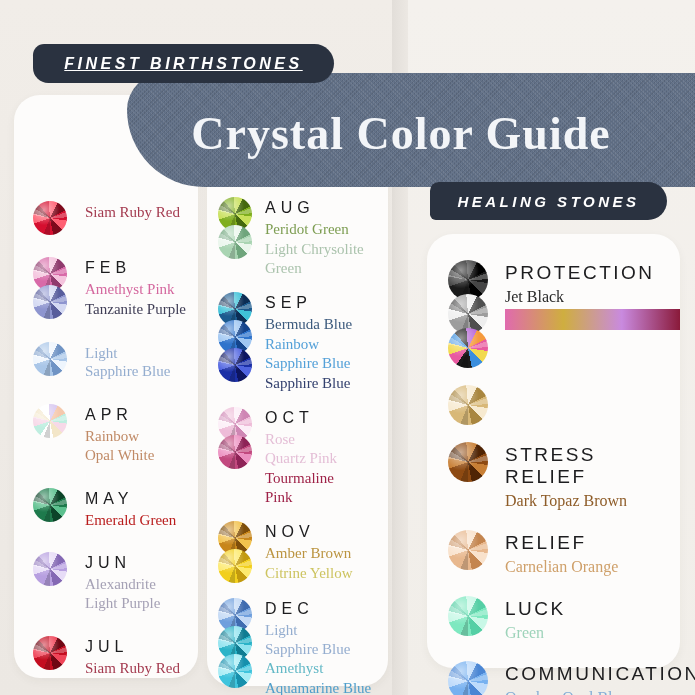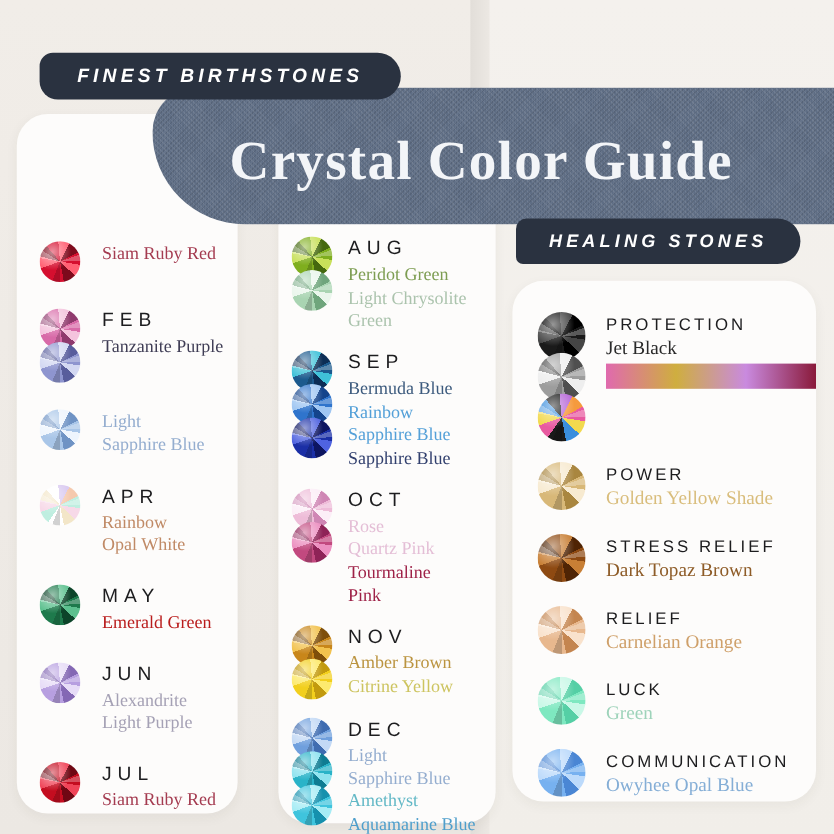--- a/index.html
+++ b/index.html
@@ -15,21 +15,21 @@
   .bg-left{position:absolute;left:0;top:0;width:392px;height:695px;
     background:linear-gradient(180deg,#f1ede8,#ece8e3);}
   .bg-right{position:absolute;left:408px;top:0;right:0;height:695px;
     background:linear-gradient(180deg,#f4f1ed,#f1eee9);}
   .bg-band{position:absolute;left:392px;top:0;width:16px;height:695px;
     background:linear-gradient(90deg,#e2ded9,#ece8e3);}
   
   .card{position:absolute;background:var(--card);border-radius:26px;
     box-shadow:0 3px 10px rgba(60,50,40,.05);z-index:2;}
   .card1{left:14px;top:95px;width:184px;height:583px;}
-  .card2{left:207px;top:95px;width:181px;height:591px;margin-left:25px;}
+  .card2{left:207px;top:95px;width:181px;height:591px;}
   .card3{left:427px;top:234px;width:253px;height:434px;}
   
   .banner{
     position:absolute;left:127px;top:73px;width:568px;height:114px;z-index:3;
     background-color:var(--banner);
     background-image:
       repeating-linear-gradient(45deg,rgba(255,255,255,.07) 0 1px,transparent 1px 3px),
       repeating-linear-gradient(-45deg,rgba(0,0,0,.09) 0 1px,transparent 1px 3px),
       repeating-linear-gradient(90deg,rgba(255,255,255,.05) 0 1px,transparent 1px 2px);
     border-radius:42px 0 0 88px;
@@ -39,38 +39,38 @@
     font-family:"Liberation Serif",serif;font-size:46px;color:#f3f5f8;
     letter-spacing:1px;padding:6px 30px 0 10px;white-space:nowrap;font-weight:bold;
   }
   
   .badge{
     position:absolute;z-index:4;background:var(--badge);color:#fff;
     display:flex;align-items:center;justify-content:center;
     font-style:italic;font-weight:700;letter-spacing:3.5px;font-size:16px;
     white-space:nowrap;
   }
-  .badge-left{left:33px;top:44px;width:301px;height:39px;border-radius:16px 28px 28px 22px;}
+  .badge-left{left:33px;top:44px;width:301px;height:39px;border-radius:16px 28px 28px 22px;text-decoration:underline;}
   .badge-right{left:430px;top:182px;width:237px;height:38px;font-size:15px;border-radius:12px 26px 26px 8px;}
   
   .rows{display:flex;flex-direction:column;position:relative;}
   .card1 .rows{padding:106px 0 0 19px;gap:22px;}
   .card2 .rows{padding:102px 0 0 11px;gap:14px;}
   .card3 .rows{padding:26px 0 0 21px;gap:17px;}
   .srow{display:flex;align-items:flex-start;}
   .gems{display:flex;flex-direction:column;flex:0 0 auto;}
   .gem{width:34px;height:34px;border-radius:50%;}
   .gem + .gem{margin-top:-6px;}
   .card3 .gem{width:40px;height:40px;}
   .stext{padding-top:2px;}
   .card1 .stext{margin-left:18px;width:112px;}
   .card2 .stext{margin-left:13px;width:118px;}
   .card3 .stext{margin-left:17px;width:185px;}
   .slabel{font-size:16px;font-weight:500;letter-spacing:5px;color:var(--ink);margin-bottom:3px;}
-  .card3 .slabel{font-size:14px;letter-spacing:2.5px;}
+  .card3 .slabel{font-size:19px;letter-spacing:2.5px;}
   .sname{
     font-family:"Liberation Serif",serif;font-size:15px;line-height:1.25;
     white-space:pre-line;margin-bottom:1px;
   }
   .card3 .sname{font-size:16px;line-height:1.3;}
   .sname.grad{-webkit-background-clip:text;background-clip:text;color:transparent;}
 </style>
 </head>
 <body>
 
@@ -88,20 +88,21 @@
           <div class="sname" style="color: rgb(164, 59, 80);">Siam Ruby Red</div>
         </div>
       </div>
       <div class="srow">
         <div class="gems">
           <div class="gem" style="background: radial-gradient(circle at 32% 26%, rgba(255, 255, 255, 0.55), rgba(255, 255, 255, 0) 45%), conic-gradient(from 30deg, rgba(255, 255, 255, 0) 0deg, rgba(255, 255, 255, 0) 40deg, rgba(255, 255, 255, 0.28) 40deg, rgba(255, 255, 255, 0.28) 58deg, rgba(255, 255, 255, 0) 58deg, rgba(255, 255, 255, 0) 150deg, rgba(0, 0, 0, 0.18) 150deg, rgba(0, 0, 0, 0.18) 172deg, rgba(255, 255, 255, 0) 172deg, rgba(255, 255, 255, 0) 250deg, rgba(255, 255, 255, 0.3) 250deg, rgba(255, 255, 255, 0.3) 272deg, rgba(255, 255, 255, 0) 272deg), conic-gradient(from 215deg, rgb(216, 106, 168) 0deg, rgb(216, 106, 168) 36deg, rgb(244, 195, 221) 36deg, rgb(244, 195, 221) 70deg, rgb(143, 58, 109) 70deg, rgb(143, 58, 109) 104deg, rgb(216, 106, 168) 104deg, rgb(216, 106, 168) 140deg, rgb(244, 195, 221) 140deg, rgb(244, 195, 221) 172deg, rgb(143, 58, 109) 172deg, rgb(143, 58, 109) 208deg, rgb(216, 106, 168) 208deg, rgb(216, 106, 168) 244deg, rgb(244, 195, 221) 244deg, rgb(244, 195, 221) 278deg, rgb(143, 58, 109) 278deg, rgb(143, 58, 109) 314deg, rgb(216, 106, 168) 314deg, rgb(216, 106, 168) 360deg);"></div>
           <div class="gem" style="background: radial-gradient(circle at 32% 26%, rgba(255, 255, 255, 0.55), rgba(255, 255, 255, 0) 45%), conic-gradient(from 30deg, rgba(255, 255, 255, 0) 0deg, rgba(255, 255, 255, 0) 40deg, rgba(255, 255, 255, 0.28) 40deg, rgba(255, 255, 255, 0.28) 58deg, rgba(255, 255, 255, 0) 58deg, rgba(255, 255, 255, 0) 150deg, rgba(0, 0, 0, 0.18) 150deg, rgba(0, 0, 0, 0.18) 172deg, rgba(255, 255, 255, 0) 172deg, rgba(255, 255, 255, 0) 250deg, rgba(255, 255, 255, 0.3) 250deg, rgba(255, 255, 255, 0.3) 272deg, rgba(255, 255, 255, 0) 272deg), conic-gradient(from 215deg, rgb(142, 149, 207) 0deg, rgb(142, 149, 207) 36deg, rgb(211, 216, 242) 36deg, rgb(211, 216, 242) 70deg, rgb(88, 93, 156) 70deg, rgb(88, 93, 156) 104deg, rgb(142, 149, 207) 104deg, rgb(142, 149, 207) 140deg, rgb(211, 216, 242) 140deg, rgb(211, 216, 242) 172deg, rgb(88, 93, 156) 172deg, rgb(88, 93, 156) 208deg, rgb(142, 149, 207) 208deg, rgb(142, 149, 207) 244deg, rgb(211, 216, 242) 244deg, rgb(211, 216, 242) 278deg, rgb(88, 93, 156) 278deg, rgb(88, 93, 156) 314deg, rgb(142, 149, 207) 314deg, rgb(142, 149, 207) 360deg);"></div>
         </div>
         <div class="stext">
           <div class="slabel">FEB</div>
+          <div class="sname" style="color: rgb(212, 103, 158);">Amethyst Pink</div>
           <div class="sname" style="color: rgb(63, 61, 85);">Tanzanite Purple</div>
         </div>
       </div>
       <div class="srow">
         <div class="gems">
           <div class="gem" style="background: radial-gradient(circle at 32% 26%, rgba(255, 255, 255, 0.55), rgba(255, 255, 255, 0) 45%), conic-gradient(from 30deg, rgba(255, 255, 255, 0) 0deg, rgba(255, 255, 255, 0) 40deg, rgba(255, 255, 255, 0.28) 40deg, rgba(255, 255, 255, 0.28) 58deg, rgba(255, 255, 255, 0) 58deg, rgba(255, 255, 255, 0) 150deg, rgba(0, 0, 0, 0.18) 150deg, rgba(0, 0, 0, 0.18) 172deg, rgba(255, 255, 255, 0) 172deg, rgba(255, 255, 255, 0) 250deg, rgba(255, 255, 255, 0.3) 250deg, rgba(255, 255, 255, 0.3) 272deg, rgba(255, 255, 255, 0) 272deg), conic-gradient(from 215deg, rgb(169, 198, 232) 0deg, rgb(169, 198, 232) 36deg, rgb(238, 245, 253) 36deg, rgb(238, 245, 253) 70deg, rgb(111, 147, 196) 70deg, rgb(111, 147, 196) 104deg, rgb(169, 198, 232) 104deg, rgb(169, 198, 232) 140deg, rgb(238, 245, 253) 140deg, rgb(238, 245, 253) 172deg, rgb(111, 147, 196) 172deg, rgb(111, 147, 196) 208deg, rgb(169, 198, 232) 208deg, rgb(169, 198, 232) 244deg, rgb(238, 245, 253) 244deg, rgb(238, 245, 253) 278deg, rgb(111, 147, 196) 278deg, rgb(111, 147, 196) 314deg, rgb(169, 198, 232) 314deg, rgb(169, 198, 232) 360deg);"></div>
         </div>
         <div class="stext">
           <div class="sname" style="color: rgb(148, 173, 207);">Light
 Sapphire Blue</div>
@@ -226,24 +227,20 @@
         <div class="stext">
           <div class="slabel">PROTECTION</div>
           <div class="sname" style="color: rgb(42, 42, 42);">Jet Black</div>
           <div class="sname grad" style="background: linear-gradient(90deg, rgb(224, 106, 174), rgb(207, 174, 63), rgb(201, 138, 223), rgb(138, 26, 58));">Rainbow Black</div>
         </div>
       </div>
       <div class="srow">
         <div class="gems">
           <div class="gem" style="background: radial-gradient(circle at 32% 26%, rgba(255, 255, 255, 0.55), rgba(255, 255, 255, 0) 45%), conic-gradient(from 30deg, rgba(255, 255, 255, 0) 0deg, rgba(255, 255, 255, 0) 40deg, rgba(255, 255, 255, 0.28) 40deg, rgba(255, 255, 255, 0.28) 58deg, rgba(255, 255, 255, 0) 58deg, rgba(255, 255, 255, 0) 150deg, rgba(0, 0, 0, 0.18) 150deg, rgba(0, 0, 0, 0.18) 172deg, rgba(255, 255, 255, 0) 172deg, rgba(255, 255, 255, 0) 250deg, rgba(255, 255, 255, 0.3) 250deg, rgba(255, 255, 255, 0.3) 272deg, rgba(255, 255, 255, 0) 272deg), conic-gradient(from 215deg, rgb(216, 184, 120) 0deg, rgb(216, 184, 120) 36deg, rgb(247, 234, 208) 36deg, rgb(247, 234, 208) 70deg, rgb(169, 134, 63) 70deg, rgb(169, 134, 63) 104deg, rgb(216, 184, 120) 104deg, rgb(216, 184, 120) 140deg, rgb(247, 234, 208) 140deg, rgb(247, 234, 208) 172deg, rgb(169, 134, 63) 172deg, rgb(169, 134, 63) 208deg, rgb(216, 184, 120) 208deg, rgb(216, 184, 120) 244deg, rgb(247, 234, 208) 244deg, rgb(247, 234, 208) 278deg, rgb(169, 134, 63) 278deg, rgb(169, 134, 63) 314deg, rgb(216, 184, 120) 314deg, rgb(216, 184, 120) 360deg);"></div>
         </div>
-        <div class="stext">
-          <div class="slabel">POWER</div>
-          <div class="sname" style="color: rgb(217, 189, 124);">Golden Yellow Shade</div>
-        </div>
       </div>
       <div class="srow">
         <div class="gems">
           <div class="gem" style="background: radial-gradient(circle at 32% 26%, rgba(255, 255, 255, 0.55), rgba(255, 255, 255, 0) 45%), conic-gradient(from 30deg, rgba(255, 255, 255, 0) 0deg, rgba(255, 255, 255, 0) 40deg, rgba(255, 255, 255, 0.28) 40deg, rgba(255, 255, 255, 0.28) 58deg, rgba(255, 255, 255, 0) 58deg, rgba(255, 255, 255, 0) 150deg, rgba(0, 0, 0, 0.18) 150deg, rgba(0, 0, 0, 0.18) 172deg, rgba(255, 255, 255, 0) 172deg, rgba(255, 255, 255, 0) 250deg, rgba(255, 255, 255, 0.3) 250deg, rgba(255, 255, 255, 0.3) 272deg, rgba(255, 255, 255, 0) 272deg), conic-gradient(from 215deg, rgb(142, 74, 18) 0deg, rgb(142, 74, 18) 36deg, rgb(200, 127, 53) 36deg, rgb(200, 127, 53) 70deg, rgb(79, 36, 4) 70deg, rgb(79, 36, 4) 104deg, rgb(142, 74, 18) 104deg, rgb(142, 74, 18) 140deg, rgb(200, 127, 53) 140deg, rgb(200, 127, 53) 172deg, rgb(79, 36, 4) 172deg, rgb(79, 36, 4) 208deg, rgb(142, 74, 18) 208deg, rgb(142, 74, 18) 244deg, rgb(200, 127, 53) 244deg, rgb(200, 127, 53) 278deg, rgb(79, 36, 4) 278deg, rgb(79, 36, 4) 314deg, rgb(142, 74, 18) 314deg, rgb(142, 74, 18) 360deg);"></div>
         </div>
         <div class="stext">
           <div class="slabel">STRESS RELIEF</div>
           <div class="sname" style="color: rgb(142, 92, 40);">Dark Topaz Brown</div>
         </div>
       </div>

